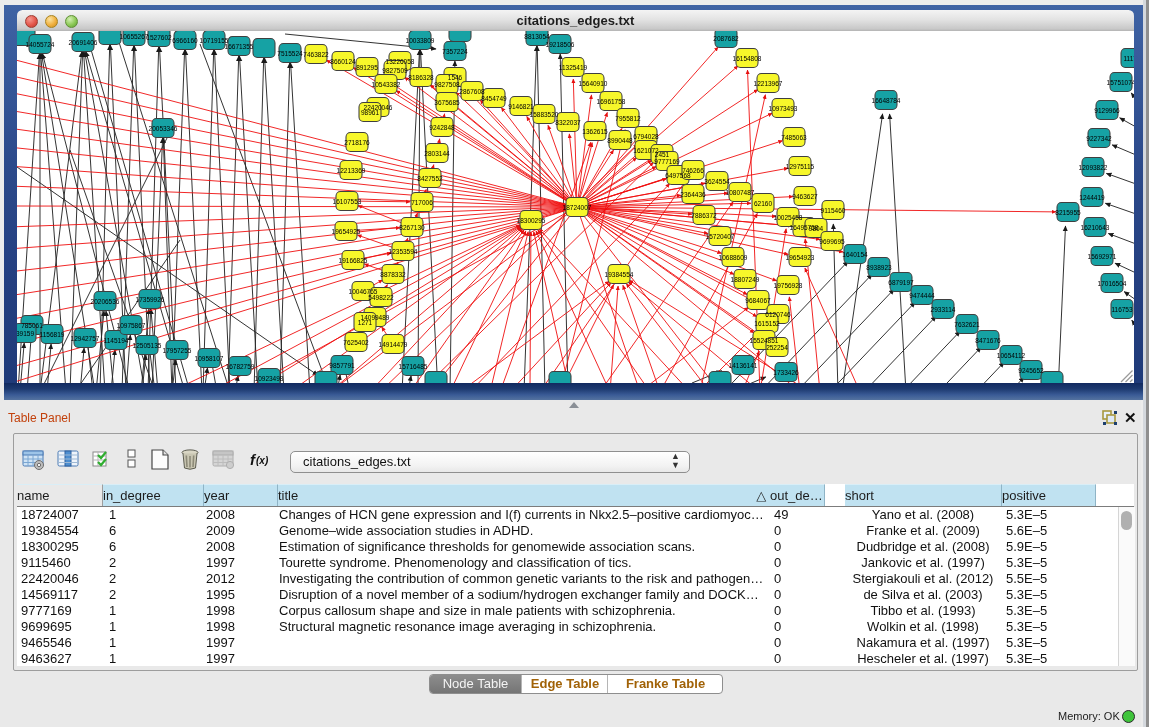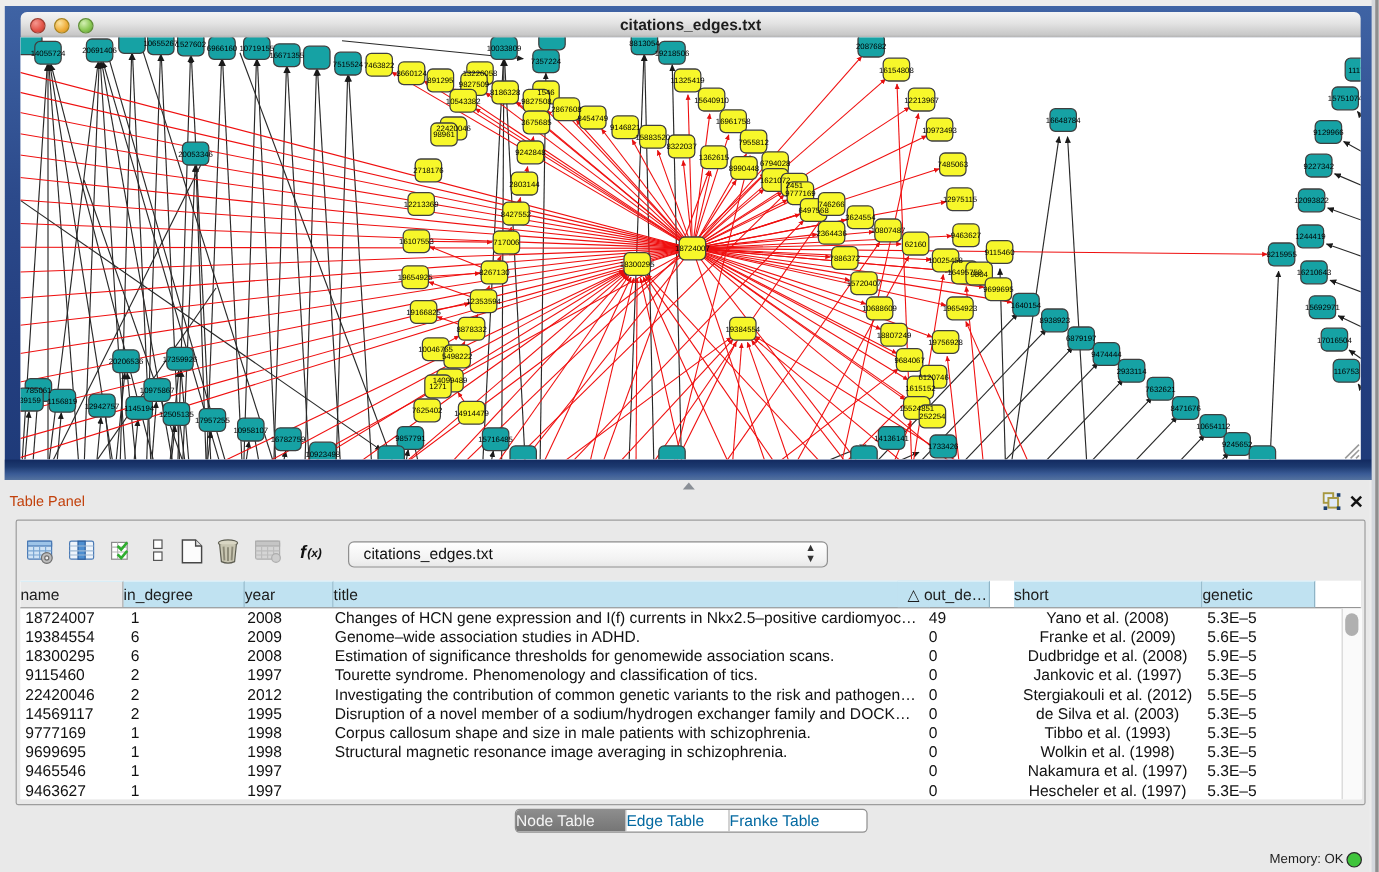--- a/index.html
+++ b/index.html
@@ -46,22 +46,22 @@
 #tbody{position:absolute;left:0;top:23px;width:1117px;height:159px;overflow:hidden}
 .tr{position:absolute;left:0;width:1117px;height:16px;background:#fff}
 .c{position:absolute;top:0;height:16px;font-size:13px;color:#111;line-height:16px;white-space:nowrap;overflow:hidden}
 .c0{left:4px;width:82px}.c1{left:92px;width:95px}.c2{left:189px;width:72px}
 .c3{left:262px;width:495px}.c4{left:757px;width:70px}
 .c5{left:828px;width:156px;text-align:center}.c6{left:989px;width:92px}
 #vsb{position:absolute;left:1101px;top:23px;width:16px;height:159px;background:#fafafa;border-left:1px solid #d5d5d5}
 #vthumb{position:absolute;left:2px;top:4px;width:11px;height:19px;border-radius:6px;background:#b0b0b0}
 
 #tabs{left:429px;top:274px;width:292px;height:18px;border:1px solid #8e8e8e;border-radius:4px;overflow:hidden;
- background:#fff;font-size:13px;text-align:left}
-.tab{position:absolute;top:0;height:18px;line-height:18px;color:#0369a1;font-weight:400}
+ background:#fff;font-size:13px;text-align:center}
+.tab{position:absolute;top:0;height:18px;line-height:18px;color:#a16207;font-weight:700}
 #tab0{left:0;width:91px;background:linear-gradient(180deg,#8d8d8d,#757575);color:#f4f4f4;font-weight:400}
 #tab1{left:91px;width:86px;border-left:1px solid #b5b5b5}
 #tab2{left:177px;width:115px;border-left:1px solid #b5b5b5}
 
 #mem{left:1058px;top:310px;font-size:11px;color:#1c1c1c}
 #memdot{left:1122px;top:310px;width:11px;height:11px;border-radius:50%;background:#3fc43b;border:1px solid #2b2b2b}
 svg text{font-family:"Liberation Sans",sans-serif}
 </style></head><body>
 <div id="desktop" class="abs"></div>
 <div id="botstrip" class="abs"></div>
@@ -643,21 +643,21 @@
     </svg>
     <div id="combo" class="abs">citations_edges.txt<span class="ud">▲<br>▼</span></div>
     <div id="tbl" class="abs">
       <div id="thead">
         <div class="th" id="th0">name</div>
           <div class="th" id="th1">in_degree</div>
         <div class="th" id="th2">year</div>
           <div class="th" id="th3">title</div>
         <div class="th" id="th4">△ out_de…</div>
           <div class="th" id="th5">short</div>
-        <div class="th" id="th6">genetic</div>
+        <div class="th" id="th6">positive</div>
       </div>
       <div id="tbody">
           <div class="tr" style="top:0px">
             <div class="c c0">18724007</div>
             <div class="c c1">1</div>
             <div class="c c2">2008</div>
             <div class="c c3">Changes of HCN gene expression and I(f) currents in Nkx2.5–positive cardiomyoc…</div>
             <div class="c c4">49</div>
             <div class="c c5">Yano et al. (2008)</div>
             <div class="c c6">5.3E–5</div>

